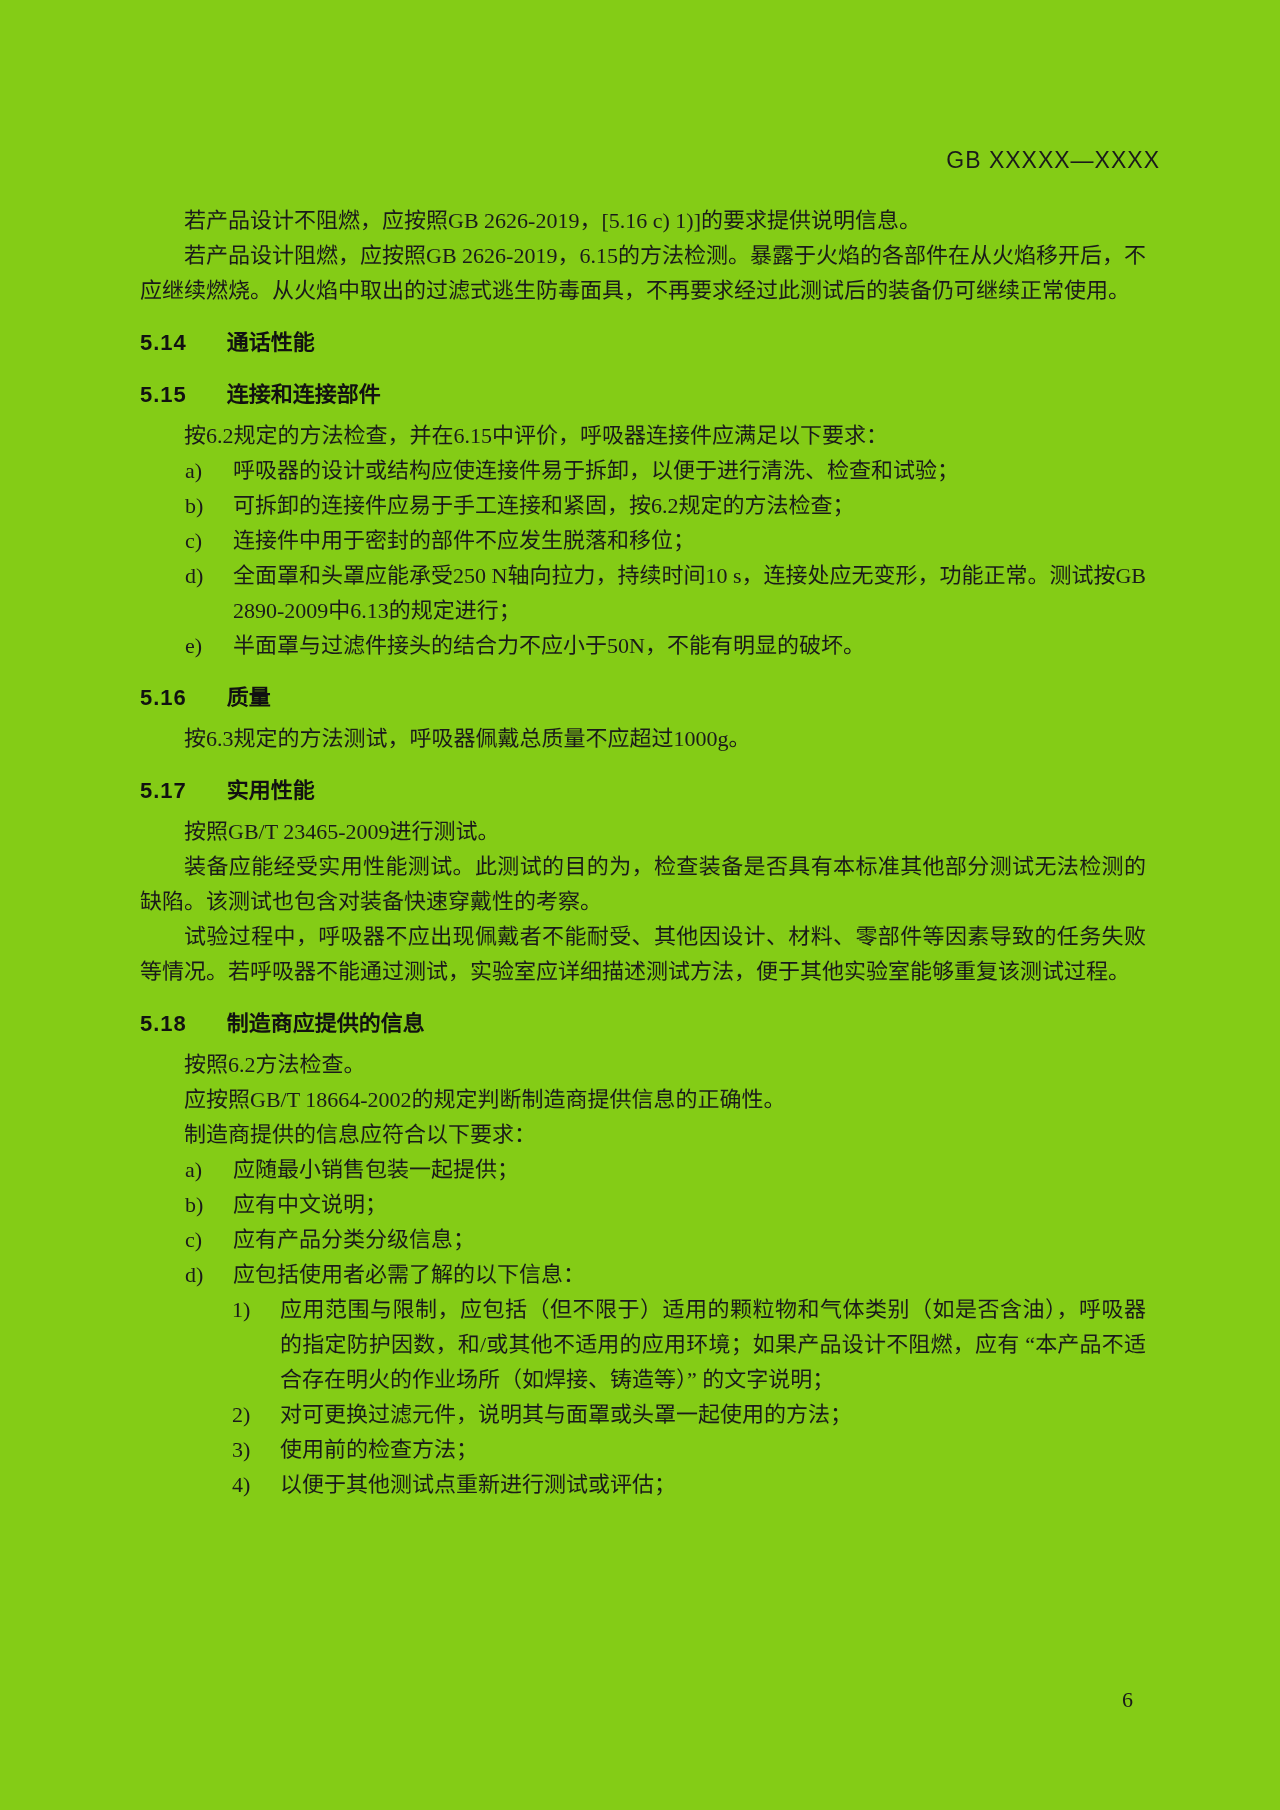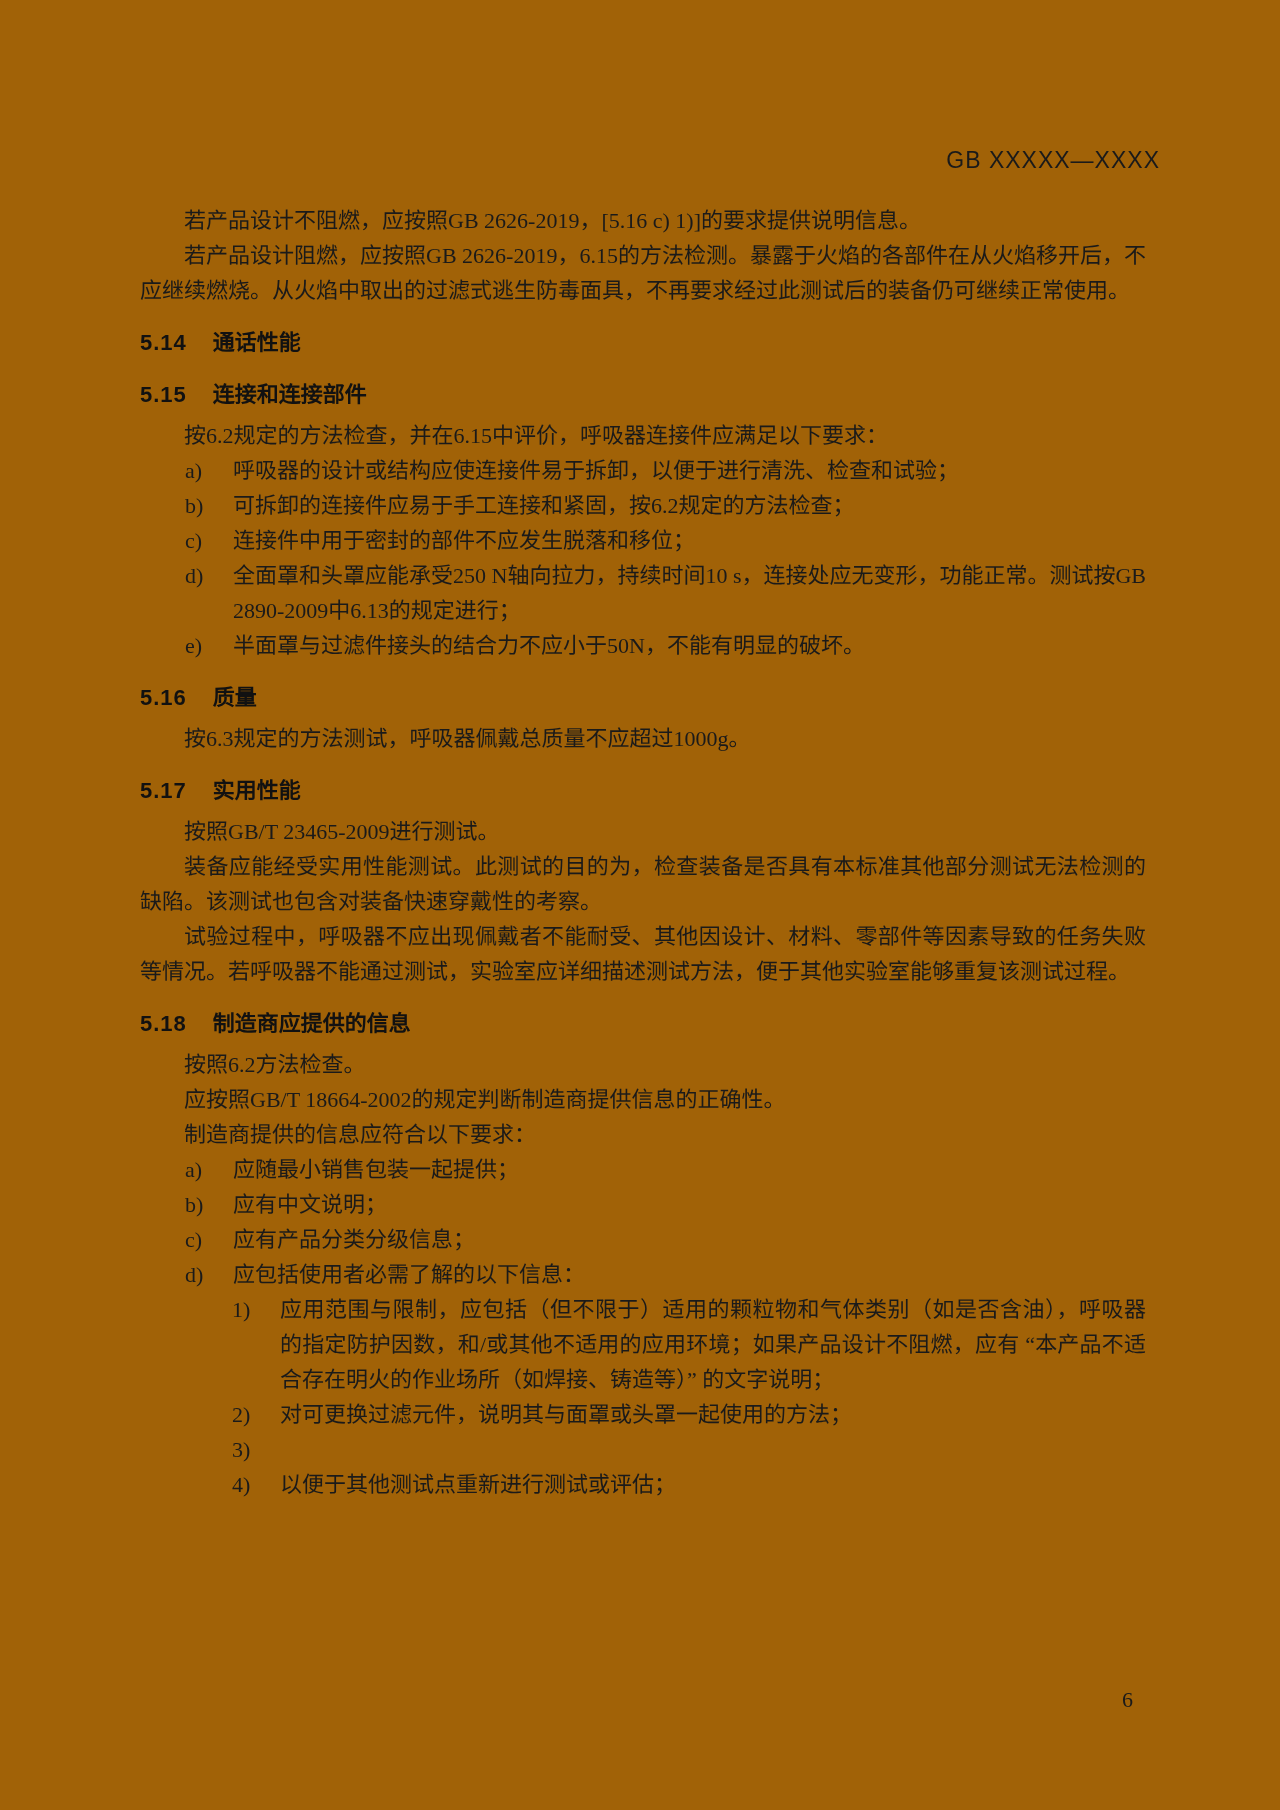--- a/index.html
+++ b/index.html
@@ -5,21 +5,21 @@
   html, body { margin: 0; padding: 0; }
   body {
     width: 1280px; height: 1810px;
     background: #ffffff;
     font-family: "Liberation Serif", "DejaVu Serif", serif;
     color: #151515;
   }
   .page {
     position: relative;
     width: 1280px; height: 1810px;
-    background: #a16207;
+    background: #84cc16;
     overflow: hidden;
   }
   .doc-header {
     position: absolute;
     top: 147px; right: 120px;
     font-family: "Liberation Sans", "DejaVu Sans", sans-serif;
     font-size: 23px;
     letter-spacing: 1px;
     color: #1a1a1a;
     white-space: pre;
@@ -38,21 +38,21 @@
   }
   .indent { text-indent: 44px; }
   .heading {
     margin: 17px 0 6px 0;
     font-family: "Liberation Sans", "DejaVu Sans", sans-serif;
     font-size: 22px;
     font-weight: bold;
     line-height: 35px;
     color: #111;
   }
-  .hnum { margin-right: 26px; letter-spacing: 1px; }
+  .hnum { margin-right: 40px; letter-spacing: 1px; }
   .li {
     display: flex;
     font-size: 22px;
     line-height: 35px;
     color: #1a1a1a;
   }
   .l1 { padding-left: 45px; }
   .l2 { padding-left: 92px; }
   .lbl { flex: 0 0 48px; }
   .txt { flex: 1; text-align: justify; font-family: Liberation Serif, serif; }
@@ -141,20 +141,21 @@
     <div class="li l2">
       <span class="lbl">1)</span>
       <span class="txt">应用范围与限制，应包括（但不限于）适用的颗粒物和气体类别（如是否含油），呼吸器的指定防护因数，和/或其他不适用的应用环境；如果产品设计不阻燃，应有 “本产品不适合存在明火的作业场所（如焊接、铸造等）” 的文字说明；</span>
     </div>
     <div class="li l2">
       <span class="lbl">2)</span>
       <span class="txt">对可更换过滤元件，说明其与面罩或头罩一起使用的方法；</span>
     </div>
     <div class="li l2">
       <span class="lbl">3)</span>
+      <span class="txt">使用前的检查方法；</span>
     </div>
     <div class="li l2">
       <span class="lbl">4)</span>
       <span class="txt">以便于其他测试点重新进行测试或评估；</span>
     </div>
 
   </main>
 
   <div class="page-number">6</div>
 

